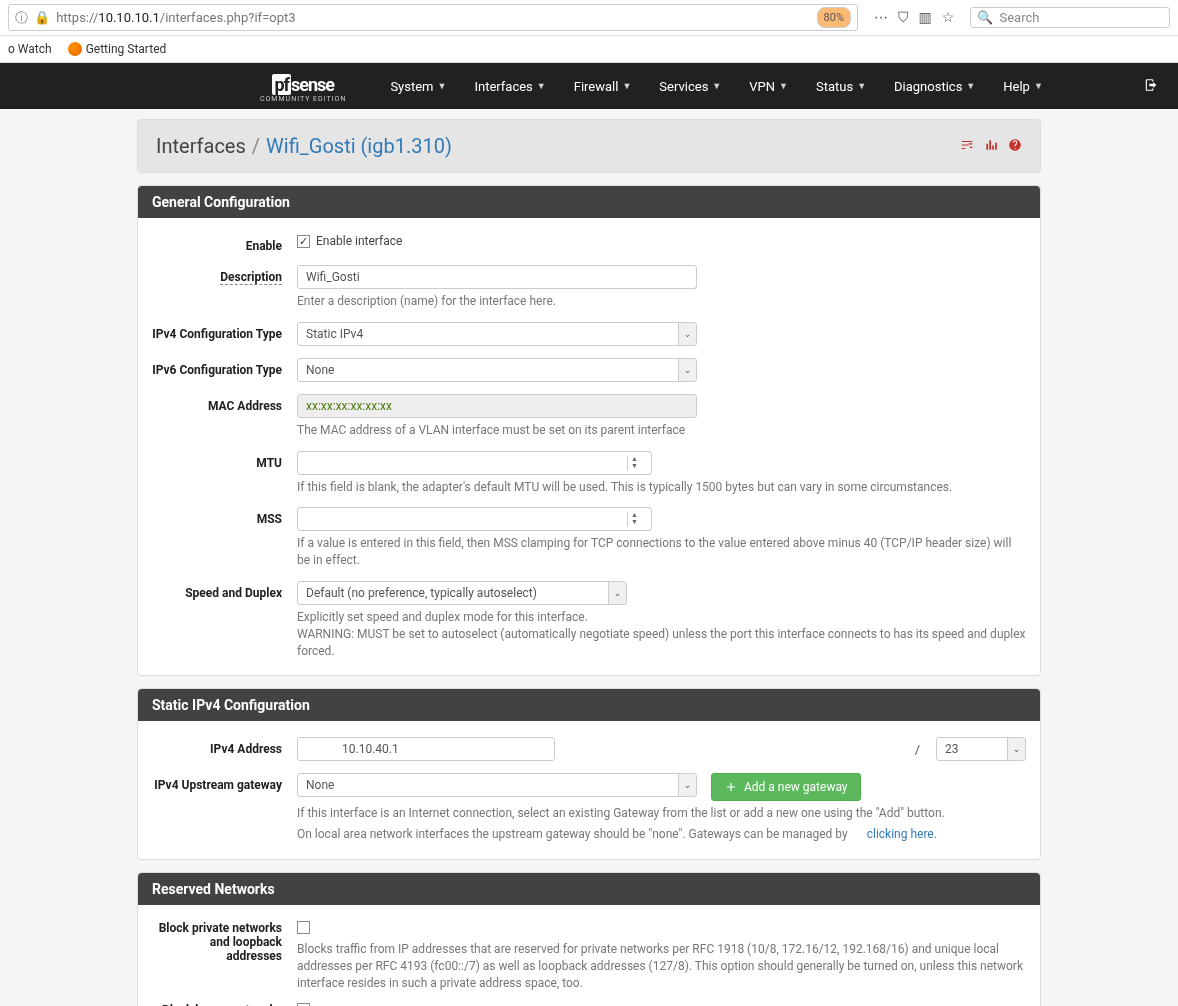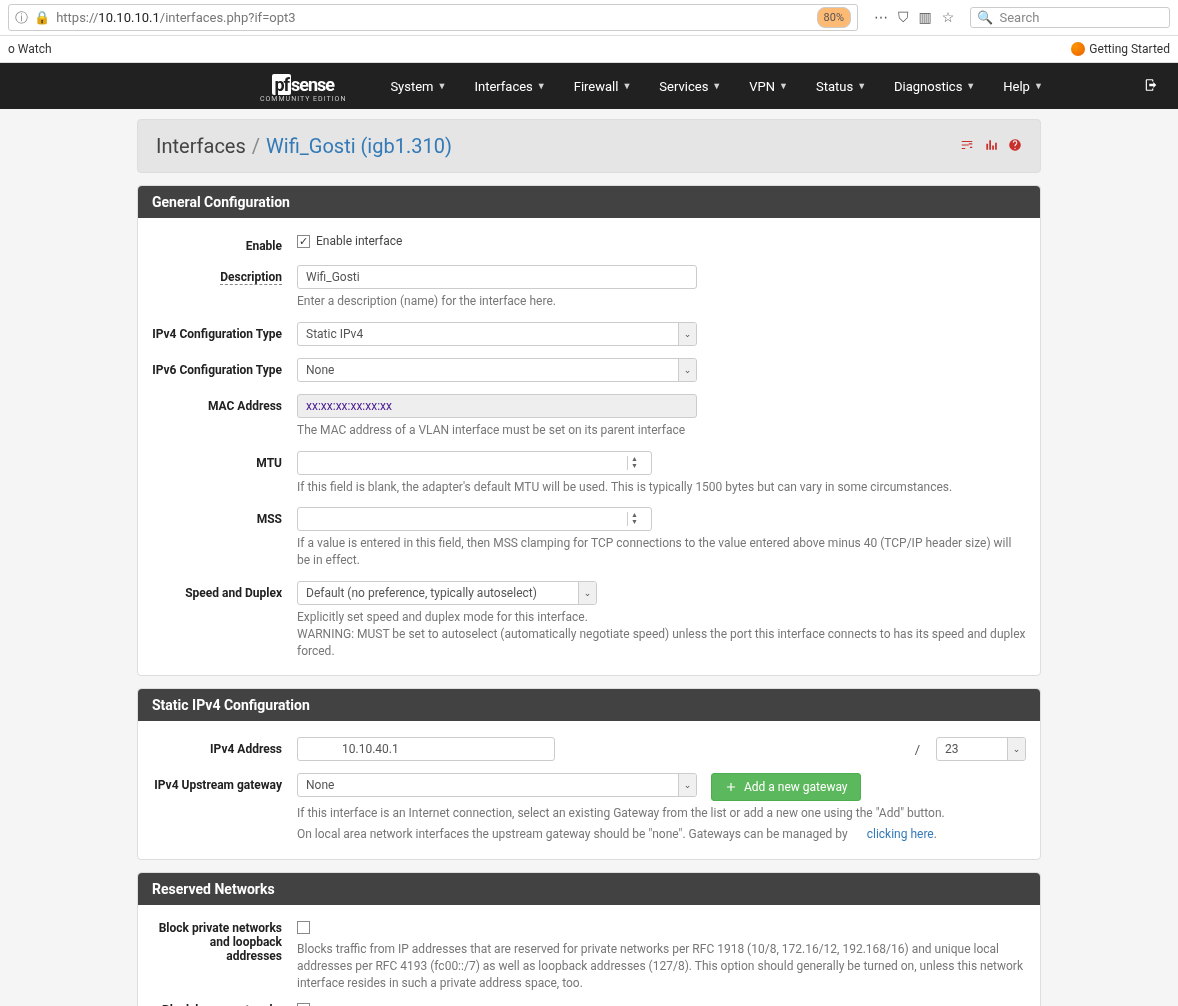--- a/index.html
+++ b/index.html
@@ -4,21 +4,21 @@
 <style>
 * { box-sizing: border-box; margin: 0; padding: 0; }
 body { font-family: -apple-system, BlinkMacSystemFont, "Segoe UI", Roboto, sans-serif; font-size: 13px; color: #333; background: #f5f5f5; }
 .browser-bar { background: #fff; border-bottom: 1px solid #ddd; padding: 4px 8px; display: flex; align-items: center; gap: 6px; }
 .url-box { flex: 0 0 auto; display: flex; align-items: center; gap: 6px; padding: 2px 6px; border: 1px solid #ccc; border-radius: 3px; width: 850px; background: #fff; }
 .url-text { color: #777; font-size: 13px; flex: 1; }
 .url-text .domain { color: #222; }
 .zoom-badge { background: #fdba74; border: 1px solid #ccc; border-radius: 8px; padding: 3px 6px; font-size: 11px; color: #555; }
 .browser-icons { display: flex; gap: 10px; color: #555; font-size: 14px; margin-left: 10px; }
 .search-box { flex: 1; display: flex; align-items: center; gap: 6px; padding: 2px 6px; border: 1px solid #ccc; border-radius: 3px; margin-left: 10px; color: #888; }
-.bookmarks-bar { background: #fff; border-bottom: 1px solid #ddd; padding: 6px 8px; display: flex; gap: 16px; font-size: 12px; color: #333; justify-content: space-between; }
+.bookmarks-bar { background: #fff; border-bottom: 1px solid #ddd; padding: 6px 8px; display: flex; gap: 16px; font-size: 12px; color: #333; }
 .bookmark-item { display: flex; align-items: center; gap: 4px; }
 .fx-icon { width: 14px; height: 14px; background: radial-gradient(circle at 30% 30%, #ff9500, #e66000); border-radius: 50%; }
 .navbar { background: #212121; color: #fff; display: flex; align-items: center; padding: 0 20px; height: 46px; }
 .logo-box { margin-right: 30px; display: flex; flex-direction: column; align-items: center; padding-top: 5px;}
 .logo-main { font-weight: bold; font-size: 18px; letter-spacing: -1px; }
 .logo-main .pf { background: #fff; color: #212121; padding: 0 2px; border-radius: 2px; }
 .logo-sub { font-size: 7px; letter-spacing: 1px; color: #ccc; }
 .nav-items { display: flex; }
 .nav-item { padding: 0 14px; color: #fff; font-size: 13px; display: flex; align-items: center; height: 46px; cursor: pointer; }
 .nav-item .caret { margin-left: 4px; font-size: 9px; opacity: .8; }
@@ -33,21 +33,21 @@
 .panel { margin-top: 12px; background: #fff; border: 1px solid #ddd; border-radius: 4px; }
 .panel-heading { background: #424242; color: #fff; padding: 8px 14px; font-size: 14px; font-weight: bold; border-radius: 4px 4px 0 0; }
 .panel-body { padding: 10px 14px; }
 .form-row { display: flex; padding: 6px 0; align-items: flex-start; }
 .form-label { width: 145px; text-align: right; padding-right: 15px; font-size: 12px; color: #212121; font-weight: bold; padding-top: 5px; }
 .dotted { border-bottom: 1px dashed #888; }
 .form-field { flex: 1; }
 .ctrl { border: 1px solid #ccc; border-radius: 3px; padding: 4px 8px; font-size: 12px; background: #fff; color: #555; width: 400px; }
 .ctrl.select { position: relative; padding-right: 24px; }
 .sel-caret { position: absolute; right: 0; top: 0; bottom: 0; width: 18px; border-left: 1px solid #ccc; background: #f0f0f0; display: flex; align-items: center; justify-content: center; font-size: 9px; color: #555; border-radius: 0 3px 3px 0; }
-.ctrl.disabled { background: #eee; color: #4c1d95; }
+.ctrl.disabled { background: #eee; color: #4d7c0f; }
 .ctrl.num { width: 355px; padding-right: 10px; display: flex; }
 .stepper { margin-left: auto; width: 14px; display: flex; flex-direction: column; font-size: 7px; line-height: 7px; color: #666; border-left: 1px solid #ccc; }
 .stepper span { text-align: center; }
 .help { color: #777; font-size: 12px; margin-top: 4px; line-height: 1.4; }
 .help a { color: #337ab7; text-decoration: none; margin-left: 16px; }
 .checkbox-wrap { display: flex; align-items: center; gap: 6px; font-size: 12px; color: #444; }
 .checkbox { width: 13px; height: 13px; border: 1px solid #888; background: #fff; display: inline-flex; align-items: center; justify-content: center; font-size: 11px; color: #333; }
 .checkbox.checked::after { content: "✓"; }
 .ipv4-row { display: flex; align-items: center; gap: 10px; }
 .ipv4-input { width: 258px; padding-left: 44px; }
@@ -218,21 +218,21 @@
                 <span>▲</span>
                 <span>▼</span>
               </div>
             </div>
           <div class="help">If a value is entered in this field, then MSS clamping for TCP connections to the value entered above minus 40 (TCP/IP header size) will be in effect.</div>
         </div>
       </div>
       <div class="form-row">
         <div class="form-label">Speed and Duplex</div>
         <div class="form-field">
-          <div class="ctrl select" style="width:300px"><span>Default (no preference, typically autoselect)</span><span class="sel-caret">⌄</span></div>
+          <div class="ctrl select" style="width:330px"><span>Default (no preference, typically autoselect)</span><span class="sel-caret">⌄</span></div>
           <div class="help" style="white-space:pre-line">Explicitly set speed and duplex mode for this interface.
 WARNING: MUST be set to autoselect (automatically negotiate speed) unless the port this interface connects to has its speed and duplex forced.</div>
         </div>
       </div>
     </div>
   </div>
 
   <div class="panel">
     <div class="panel-heading">Static IPv4 Configuration</div>
     <div class="panel-body">

